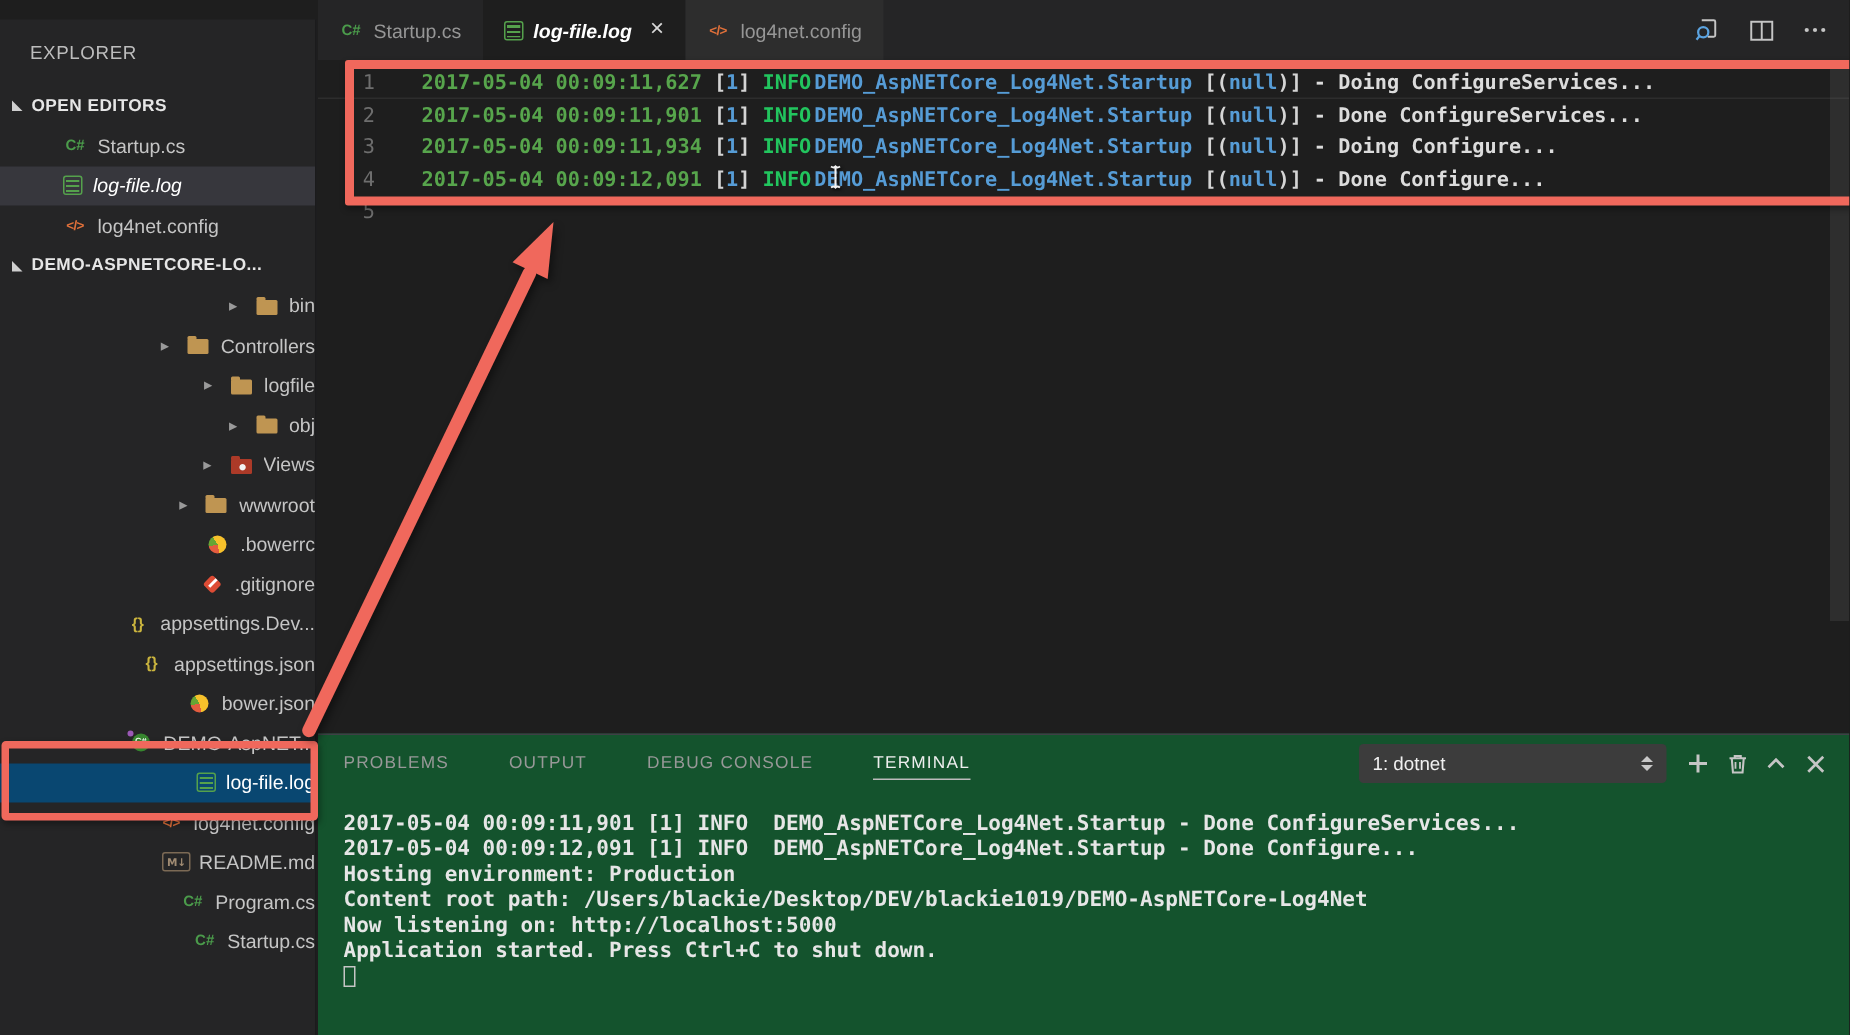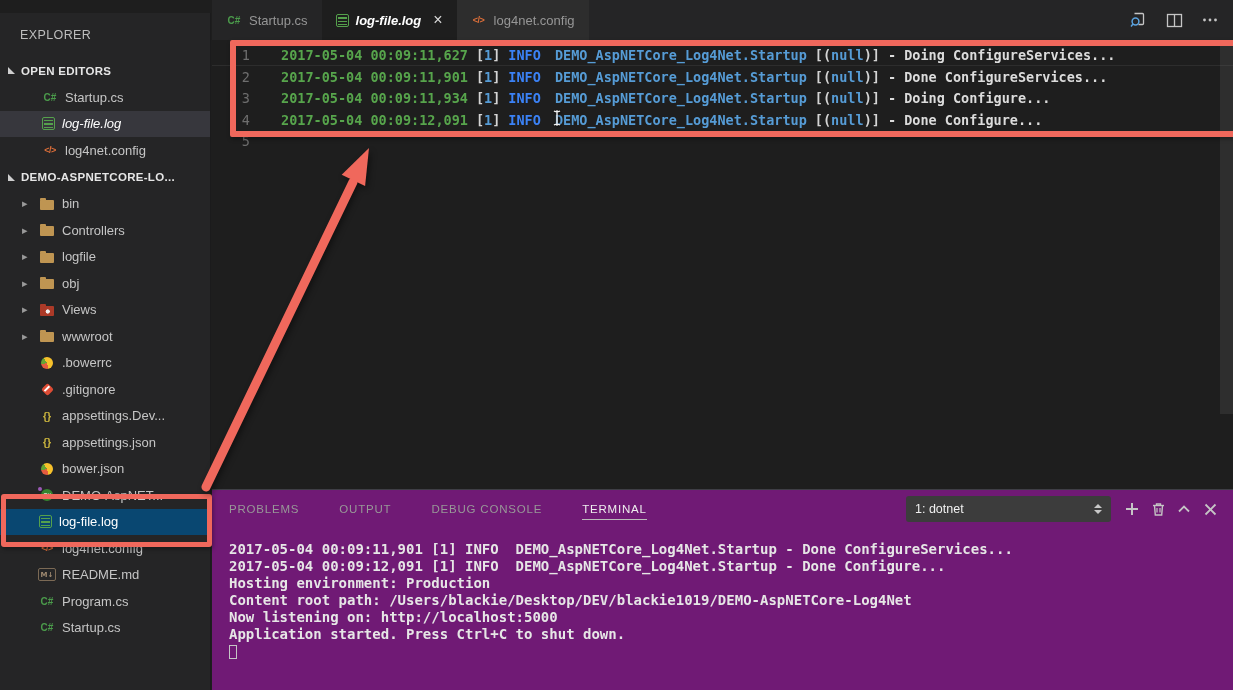--- a/index.html
+++ b/index.html
@@ -15,21 +15,21 @@
     background:#252526; border-right:1px solid #1b1b1c; z-index:5;
   }
   .sidebar-title { height:44px; padding:15px 0 0 20px; font-size:12.5px; color:#bdbdbd; letter-spacing:.4px; }
   .section-header {
     height:27px; display:flex; align-items:center; padding-left:8px;
     font-size:11.5px; font-weight:700; color:#e6e6e6; letter-spacing:.3px;
   }
   .tw-section { width:0; height:0; border-bottom:7px solid #cfcfcf; border-right:7px solid transparent; margin-right:6px; }
   .row { height:26.5px; display:flex; align-items:center; font-size:13px; color:#c5c5c5; white-space:nowrap; }
   .oe-row { padding-left:42px; }
-  .tree-row { padding-left:22px; }
+  .tree-row { padding-left:22px;justify-content:flex-end; }
   .row .lbl { margin-left:7px; overflow:hidden; text-overflow:ellipsis; }
   .row.sel-gray { background:#37373d; color:#ffffff; }
   .row.sel-blue { background:#094771; color:#ffffff; }
   .row .italic { font-style:italic; }
   .tw { width:17px; flex-shrink:0; font-size:11px; color:#9a9a9a; }
   .tw.has::before { content:"▸"; }
   
   .fi { position:relative; width:16px; height:16px; flex-shrink:0; display:inline-flex; align-items:center; justify-content:center; font-weight:700; }
   .fi-csharp::before { content:"C#"; color:#4b9b4b; font:700 10px "Liberation Sans",sans-serif; }
   .fi-xml::before { content:"</>"; color:#e0703a; font:700 9px "Liberation Sans",sans-serif; letter-spacing:-.5px; }
@@ -65,28 +65,28 @@
   .editor { position:absolute; left:212px; top:40px; right:0; height:449px; background:#1e1e1e; font:700 13.5px "DejaVu Sans Mono", monospace; }
   .code-lines { padding-top:4.5px; }
   .code-line { height:21.5px; display:flex; align-items:center; }
   .code-line.first { box-shadow:inset 0 -1px 0 rgba(255,255,255,.07); }
   .ln { width:38px; text-align:right; color:#6e6e6e; font-weight:400; flex-shrink:0; }
   .code { margin-left:31px; display:flex; white-space:pre; }
   .ts  { color:#57a54c; margin-right:8px; }
   .br  { color:#d4d4d4; }
   .numb{ color:#569cd6; }
   .grp-thread { margin-right:8px; }
-  .lvl { color:#3b82f6; margin-right:14px; }
+  .lvl { color:#22c55e; margin-right:2px; }
   .logger { color:#569cd6; margin-right:8px; }
   .grp-ctx { margin-right:8px; }
   .nul { color:#569cd6; }
   .msg { color:#dcdcdc; }
   .editor-scrollbar { position:absolute; right:0; top:6px; width:13px; height:368px; background:rgba(121,121,121,.18); }
   
-  .panel { position:absolute; left:212px; top:489px; right:0; bottom:0; background:#701a75; border-top:1px solid #3f3f46; }
+  .panel { position:absolute; left:212px; top:489px; right:0; bottom:0; background:#14532d; border-top:1px solid #3f3f46; }
   .panel-tabs { height:38px; display:flex; align-items:center; padding-left:17px; gap:40px; }
   .ptab { font-size:11.5px; letter-spacing:.8px; color:#989898; padding:4px 0; }
   .ptab.active { color:#eeeeee; border-bottom:1px solid #bbbbbb; }
   .panel-controls { position:absolute; right:12px; top:6px; display:flex; align-items:center; gap:4px; }
   .dd { width:205px; height:26px; background:#3c3c3c; border-radius:3px; display:flex; align-items:center; padding:0 9px; font-size:12.5px; color:#f0f0f0; margin-right:6px; }
   .dd-arrows { display:flex; flex-direction:column; gap:2px; margin-left:auto; }
   .dd-arrows i { width:0; height:0; border-left:4px solid transparent; border-right:4px solid transparent; }
   .dd-arrows .up { border-bottom:4px solid #c8c8c8; }
   .dd-arrows .down { border-top:4px solid #c8c8c8; }
   .pc-btn { width:22px; height:22px; display:flex; align-items:center; justify-content:center; border-radius:3px; }

